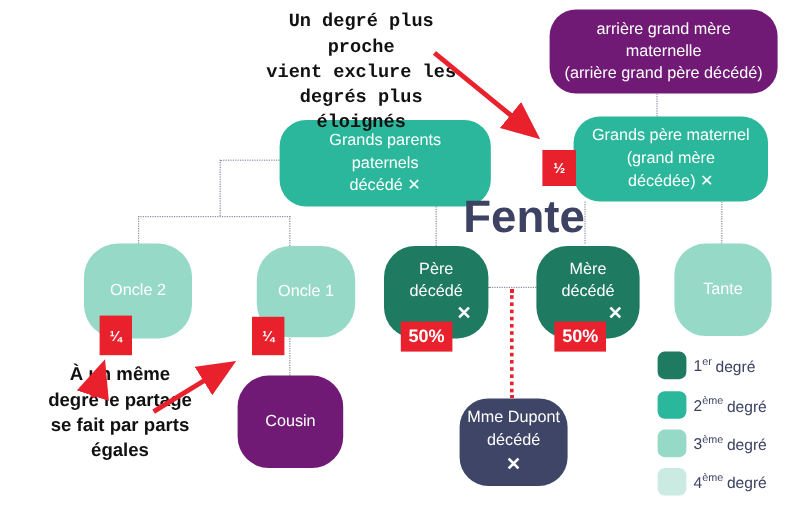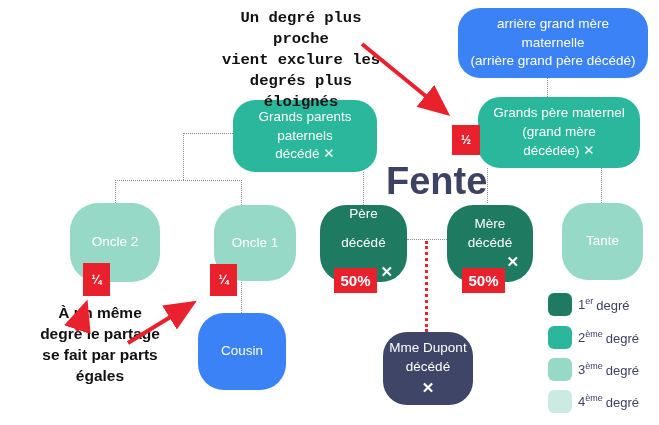--- a/index.html
+++ b/index.html
@@ -14,21 +14,21 @@
   
   .node{
     position:absolute;z-index:2;color:#fff;text-align:center;
     display:flex;flex-direction:column;align-items:center;justify-content:center;
     font-size:13.5px;line-height:1.4;border-radius:24px;
   }
   .node span{display:block;}
   .d1{background:#1f7a62;}
   .d2{background:#2bb79b;}
   .d3{background:#97d9c7;}
-  .d4{background:#3b82f6;}
+  .d4{background:#701a75;}
   .navy{background:#3e4566;}
   .cross{font-size:15px;font-weight:bold;}
   .cross.right{align-self:flex-end;margin-right:14px;margin-top:-1px;}
   
   .badge{
     position:absolute;z-index:3;background:#e8212d;color:#fff;
     display:flex;align-items:center;justify-content:center;font-weight:bold;
   }
   
   .note{
@@ -72,35 +72,35 @@
     <span>maternelle</span>
     <span>(arrière grand père décédé)</span>
   </div>
 
   <div class="node d2" style="left:478px;top:97px;width:162px;height:71px;border-radius:22px;">
     <span>Grands père maternel</span>
     <span>(grand mère</span>
     <span>décédée)  ✕</span>
   </div>
 
-  <div class="node d2" style="left:233px;top:100px;width:144px;height:72px;border-radius:22px;">
+  <div class="node d2" style="left:233px;top:100px;width:176px;height:72px;border-radius:22px;">
     <span>Grands parents</span>
     <span>paternels</span>
     <span>décédé  ✕</span>
   </div>
 
   <div class="node d3" style="left:70px;top:203px;width:90px;height:79px;border-radius:28px;">
     <span>Oncle 2</span>
   </div>
 
   <div class="node d3" style="left:197px;top:205px;width:82px;height:76px;border-radius:28px;margin-left:17px;">
     <span>Oncle 1</span>
   </div>
 
-  <div class="node d1" style="left:320px;top:205px;width:87px;height:77px;border-radius:26px;gap:10px;">
+  <div class="node d1" style="left:320px;top:205px;width:87px;height:77px;border-radius:26px;">
     <span>Père</span>
     <span>décédé</span>
     <span class="cross right">✕</span>
   </div>
 
   <div class="node d1" style="left:447px;top:205px;width:86px;height:77px;border-radius:26px;">
     <span>Mère</span>
     <span>décédé</span>
     <span class="cross right">✕</span>
   </div>

